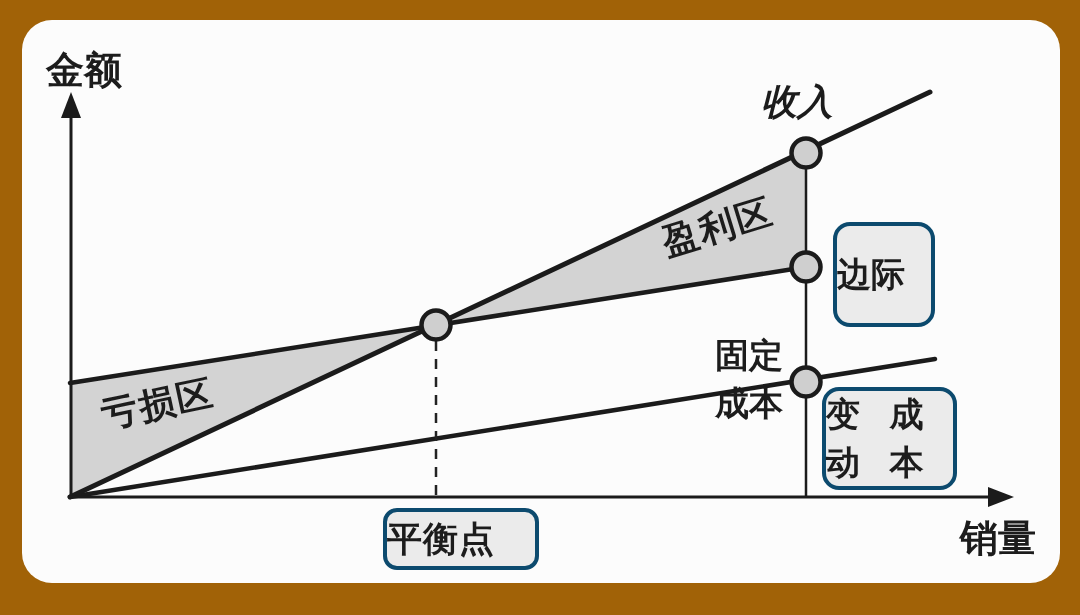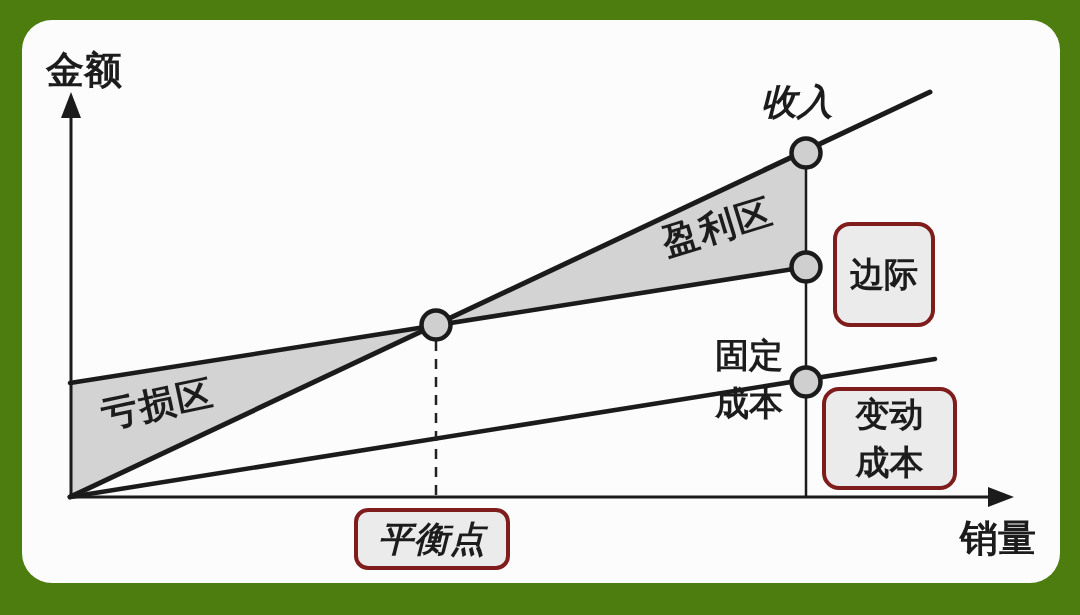--- a/index.html
+++ b/index.html
@@ -1,19 +1,19 @@
 <!DOCTYPE html>
 <html><head>
 <meta charset="utf-8">
 <style>
   html,body{margin:0;padding:0;background:#000;}
   .stage{
     position:relative;
     width:1080px;height:615px;
-    background:#4d7c0f;
+    background:#a16207;
     overflow:hidden;
     font-family:"Liberation Serif","DejaVu Serif",serif;
   }
   .stage svg{position:absolute;left:0;top:0;}
   .lbl{
     position:absolute;
     color:#1c1c1c;
     font-weight:600;
     text-align:center;
     white-space:nowrap;
@@ -22,31 +22,30 @@
   .lbl-axis{font-size:38px;}
   .lbl-line{font-size:36px;font-style:italic;}
   .lbl-region{font-size:36px;letter-spacing:2px;}
   .rot17{transform:rotate(-17deg);}
   .rot12{transform:rotate(-12deg);}
   .twoline{white-space:normal;line-height:1.42;font-size:34px;}
   .tagbox{
     position:absolute;
     box-sizing:border-box;
     background:#ebebeb;
-    border:4px solid #7f1d1d;
+    border:4px solid #0c4a6e;
     display:flex;
-    flex-direction:column;
+    flex-direction:row;
     align-items:center;
-    justify-content:center;
     color:#1c1c1c;
     font-weight:600;
   }
   .box-breakeven{
-    left:354px;top:508px;width:156px;height:62px;
-    border-radius:14px;font-size:35px;letter-spacing:1px;font-style:italic;
+    left:383px;top:508px;width:156px;height:62px;
+    border-radius:14px;font-size:35px;letter-spacing:1px;
   }
   .box-tall{
     border-radius:17px;font-size:34px;line-height:1.4;
   }
   .box-marginal{left:833px;top:222px;width:102px;height:105px;}
   .box-variable{left:822px;top:387px;width:135px;height:103px;}
 </style>
 </head>
 <body>
 

